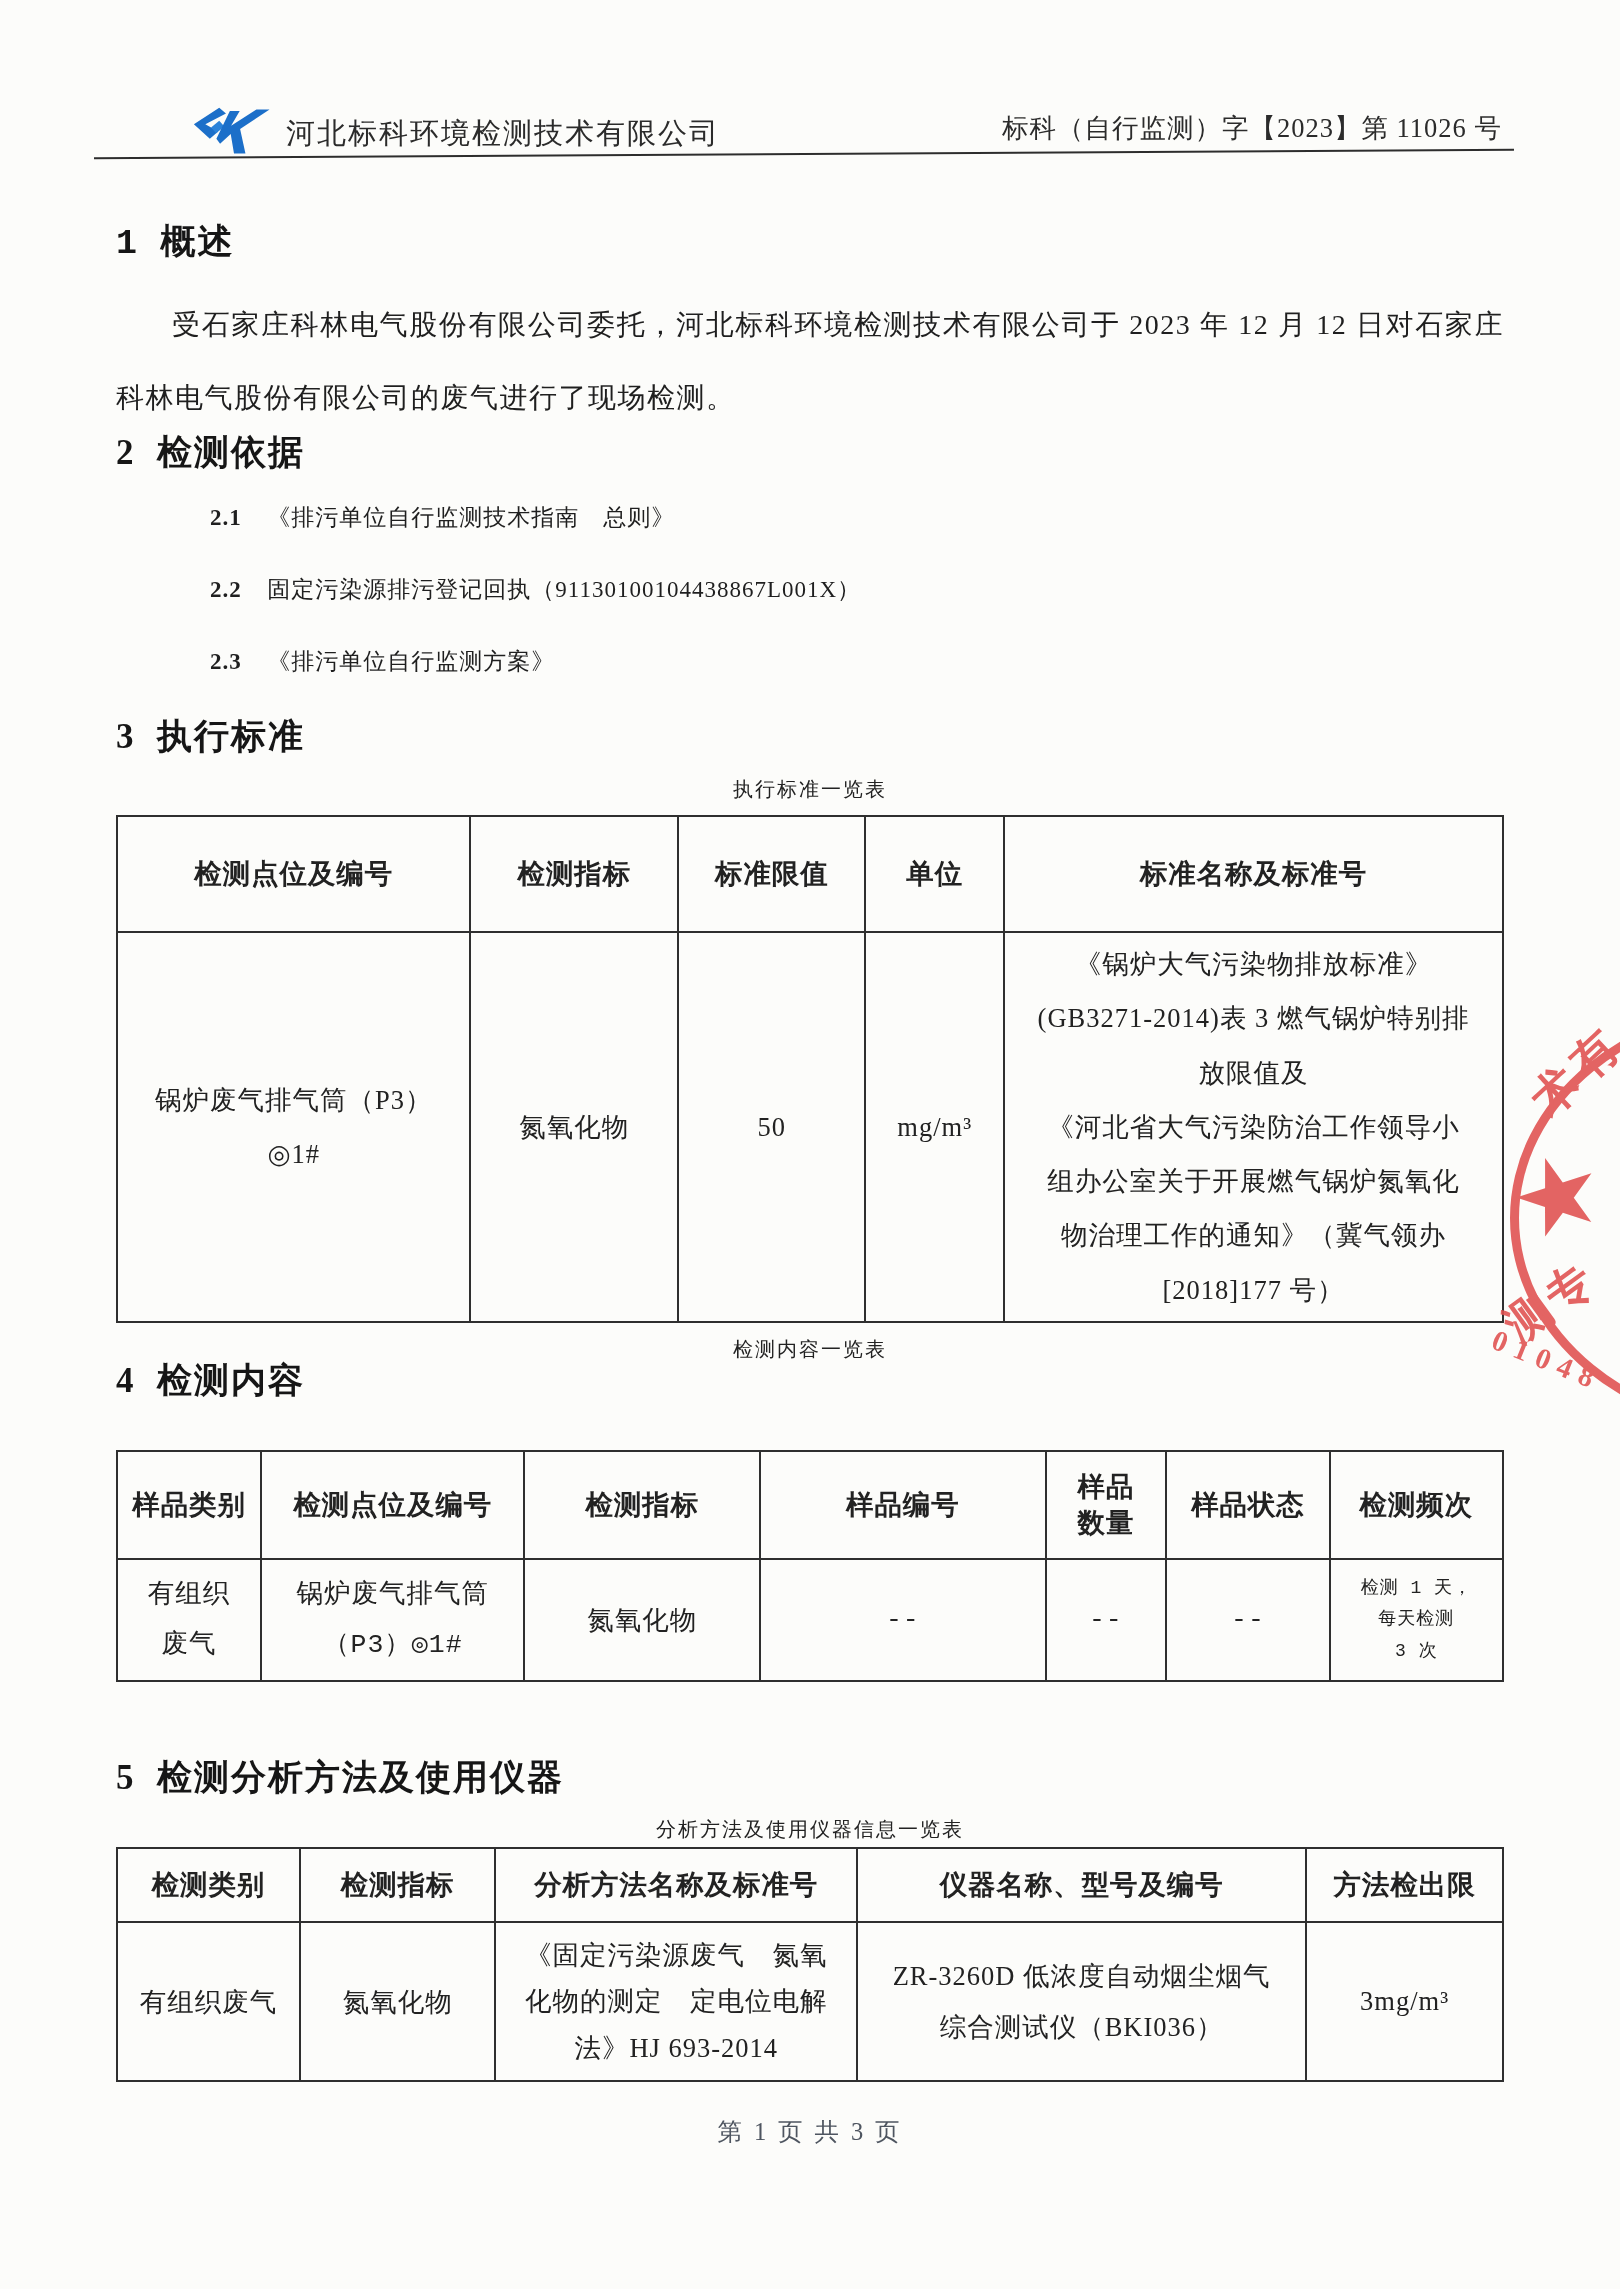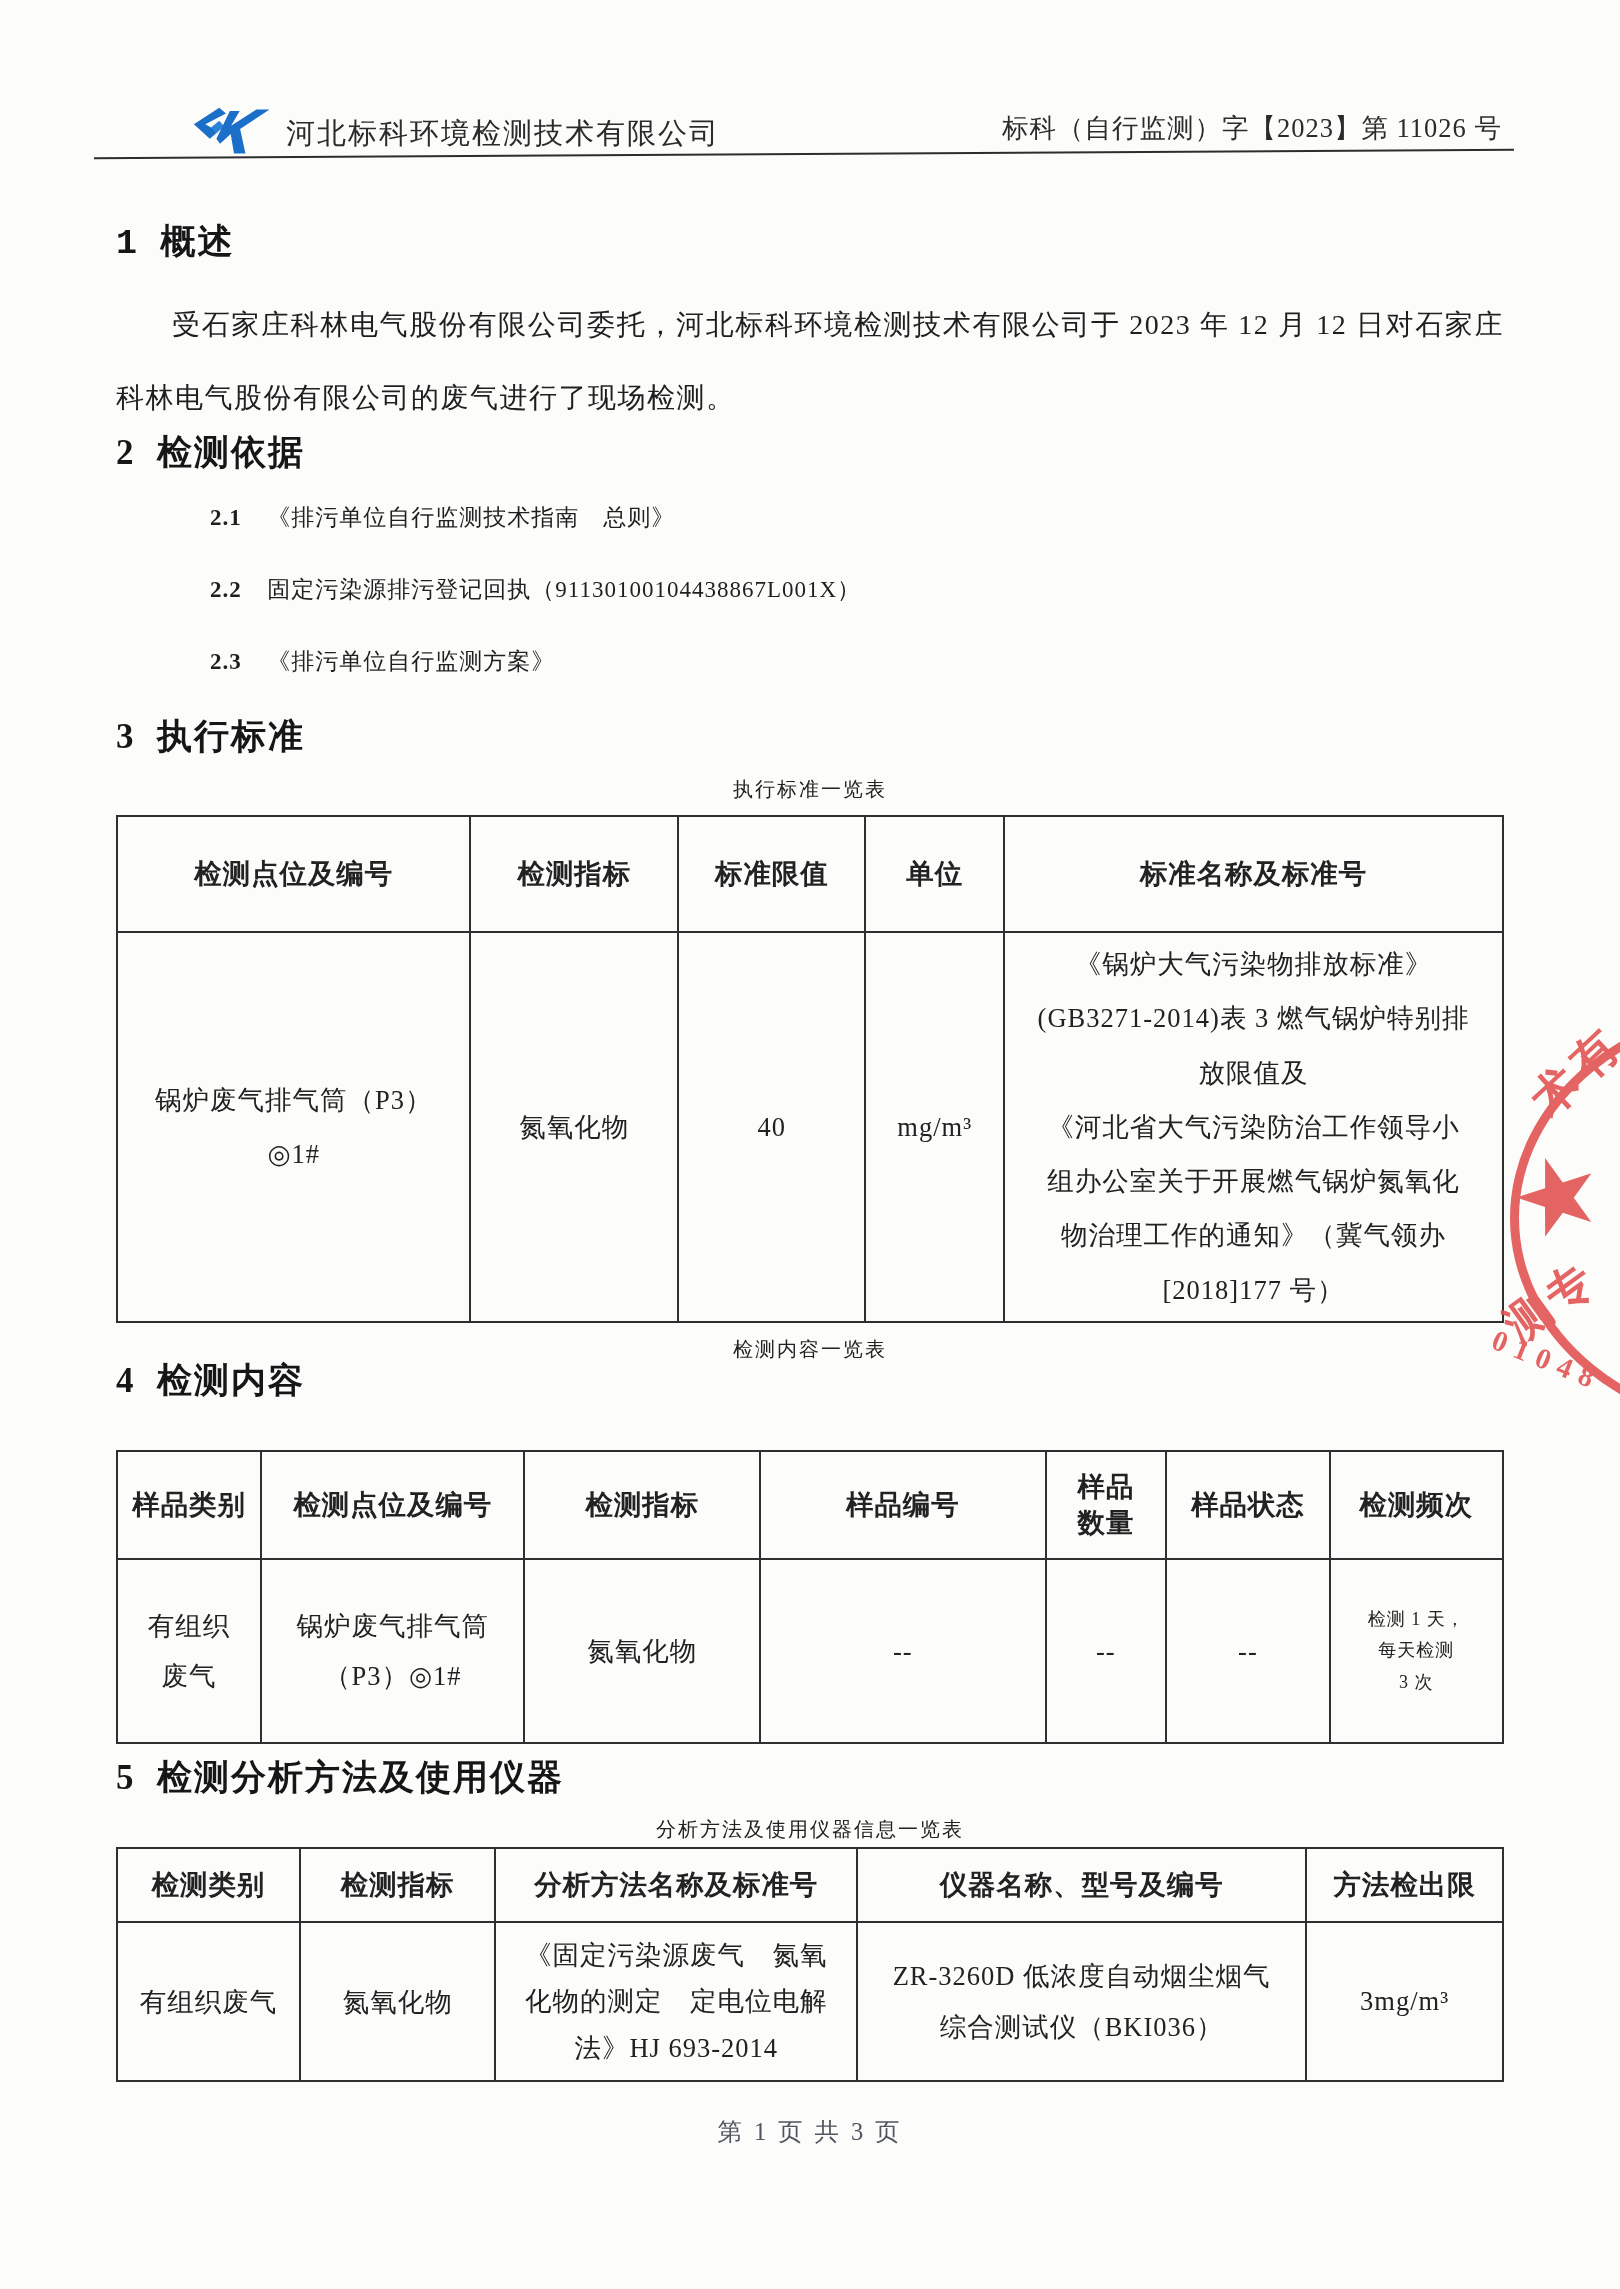--- a/index.html
+++ b/index.html
@@ -115,21 +115,21 @@
         <th>检测点位及编号</th>
         <th>检测指标</th>
         <th>标准限值</th>
         <th>单位</th>
         <th>标准名称及标准号</th>
       </tr>
       <tr style="height:368px;">
         <td>锅炉废气排气筒（P3）
 ◎1#</td>
         <td>氮氧化物</td>
-        <td>40</td>
+        <td>50</td>
         <td>mg/m³</td>
         <td>《锅炉大气污染物排放标准》
 (GB3271-2014)表 3 燃气锅炉特别排
 放限值及
 《河北省大气污染防治工作领导小
 组办公室关于开展燃气锅炉氮氧化
 物治理工作的通知》（冀气领办
 [2018]177 号）</td>
       </tr>
     </tbody>
@@ -155,21 +155,21 @@
           <tr style="height:108px;">
         <th>样品类别</th>
         <th>检测点位及编号</th>
         <th>检测指标</th>
         <th>样品编号</th>
         <th>样品
 数量</th>
         <th>样品状态</th>
         <th>检测频次</th>
       </tr>
-      <tr style="height:184px;">
+      <tr style="height:122px;font-family:Liberation Mono, monospace;">
         <td style="line-height:1.9;">有组织
 废气</td>
         <td style="line-height:1.9;">锅炉废气排气筒
 （P3）◎1#</td>
         <td>氮氧化物</td>
         <td>--</td>
         <td>--</td>
         <td>--</td>
         <td style="line-height:1.75;font-size:18px;">检测 1 天，
 每天检测

